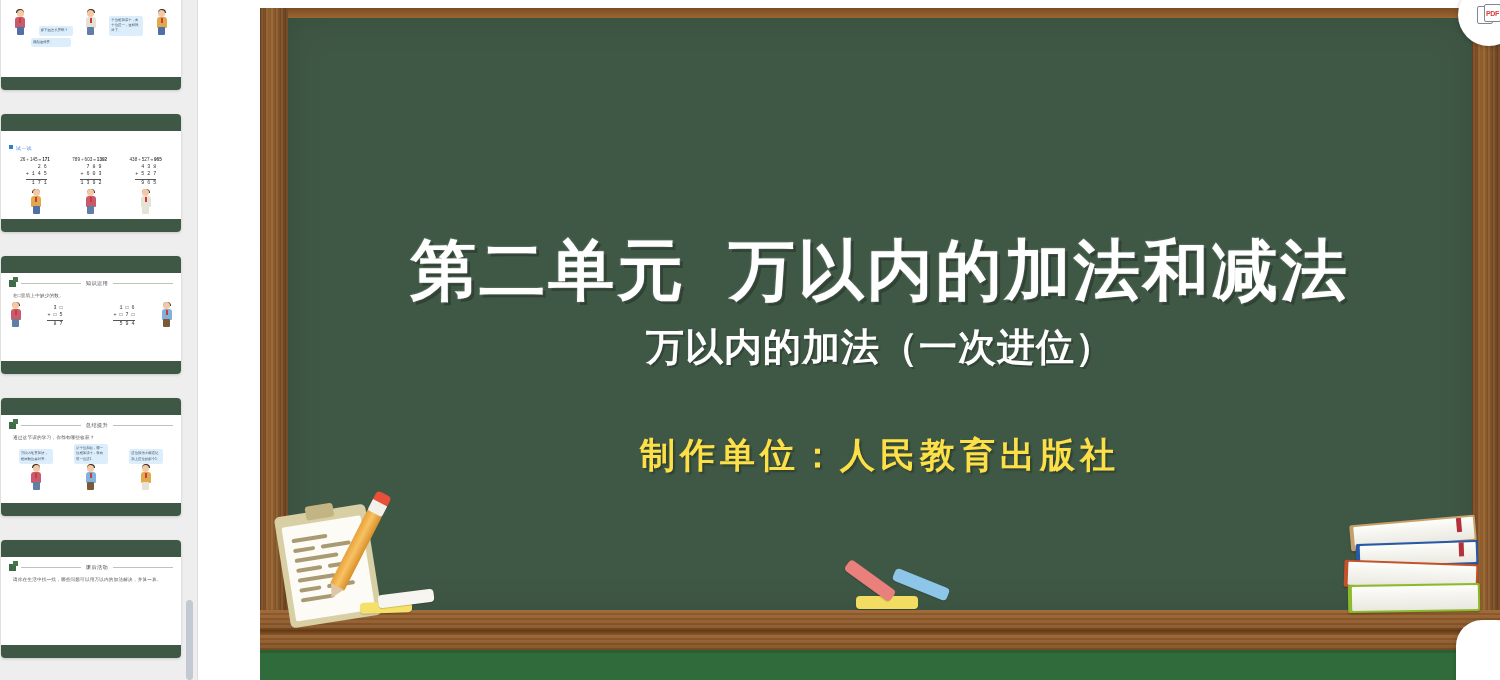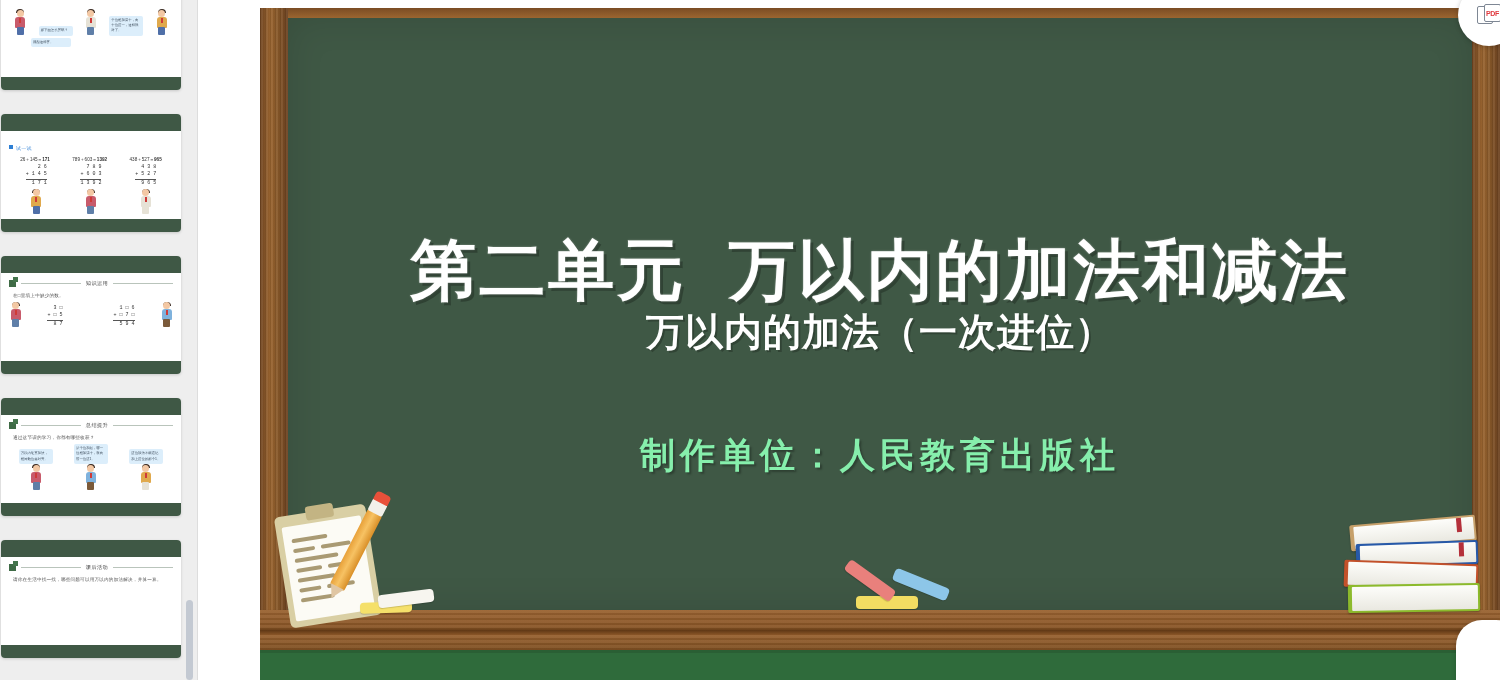--- a/index.html
+++ b/index.html
@@ -121,36 +121,36 @@
     text-align:center;
     font-family:"Liberation Sans","DejaVu Sans",sans-serif;
     font-weight:bold;
     font-size:66px;
     letter-spacing:3px;
     color:#ffffff;
     text-shadow: 3px 3px 0 rgba(0,0,0,.25), 0 0 2px rgba(255,255,255,.4);
     white-space:pre;
   }
   #title-sub {
-    position:absolute; left:0; right:0; top:299px;
+    position:absolute; left:0; right:0; top:314px;
     text-align:center;
     font-weight:bold;
     font-size:38px;
     letter-spacing:1px;
     color:#ffffff;
     text-shadow: 2px 2px 0 rgba(0,0,0,.22);
   }
   #maker {
     position:absolute; left:0; right:0; top:424px;
     text-align:center;
     font-family:"DejaVu Serif","Liberation Serif",serif;
     font-size:35px;
     font-weight:600;
     letter-spacing:5px;
-    color:#86efac;
+    color:#fde047;
     text-shadow: 2px 2px 2px rgba(0,0,0,.28);
   }
 
   
   
   #clipboard { position:absolute; left:22px; top:502px; width:92px; height:112px; transform:rotate(-9deg); }
   #clipboard .cb-back { position:absolute; inset:0; background:#d9cfa4; border-radius:5px; }
   #clipboard .cb-paper { position:absolute; left:6px; top:11px; right:6px; bottom:6px; background:#fcfbf5; border-radius:2px; }
   #clipboard .cb-clip { position:absolute; left:32px; top:-6px; width:28px; height:14px; background:#c3b483; border-radius:3px; }
   #clipboard .ln { position:absolute; height:4px; background:#a99a73; border-radius:2px; }

